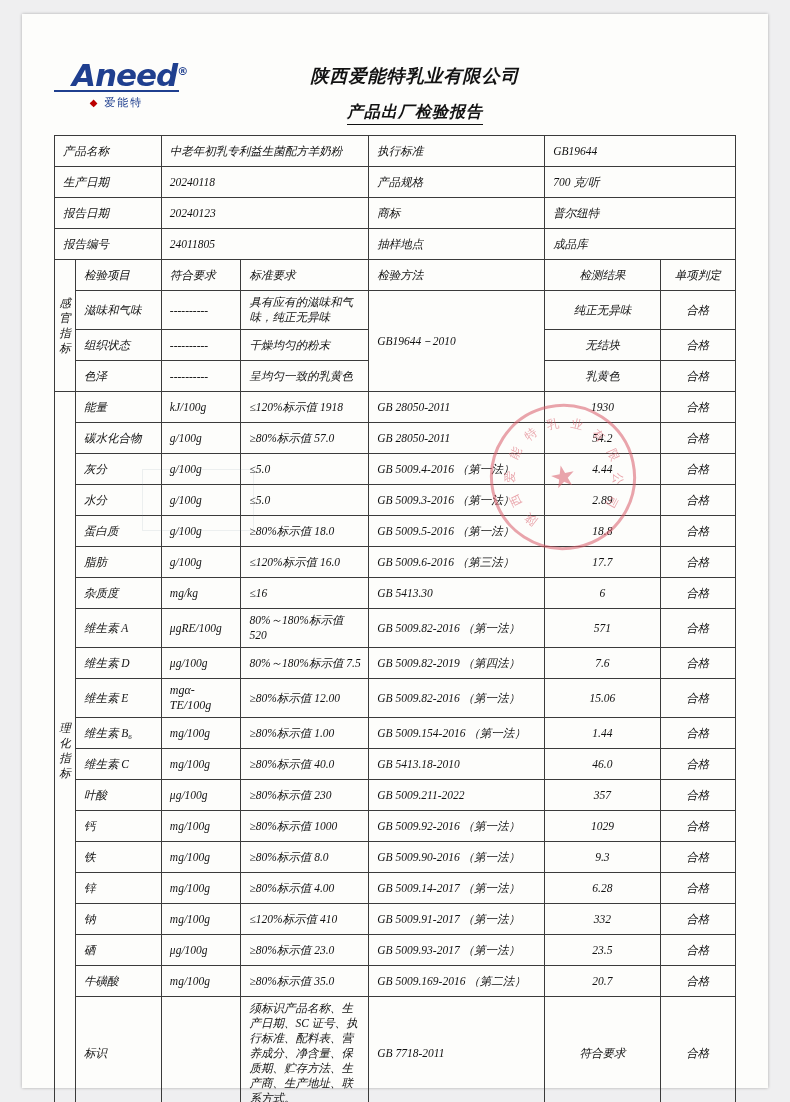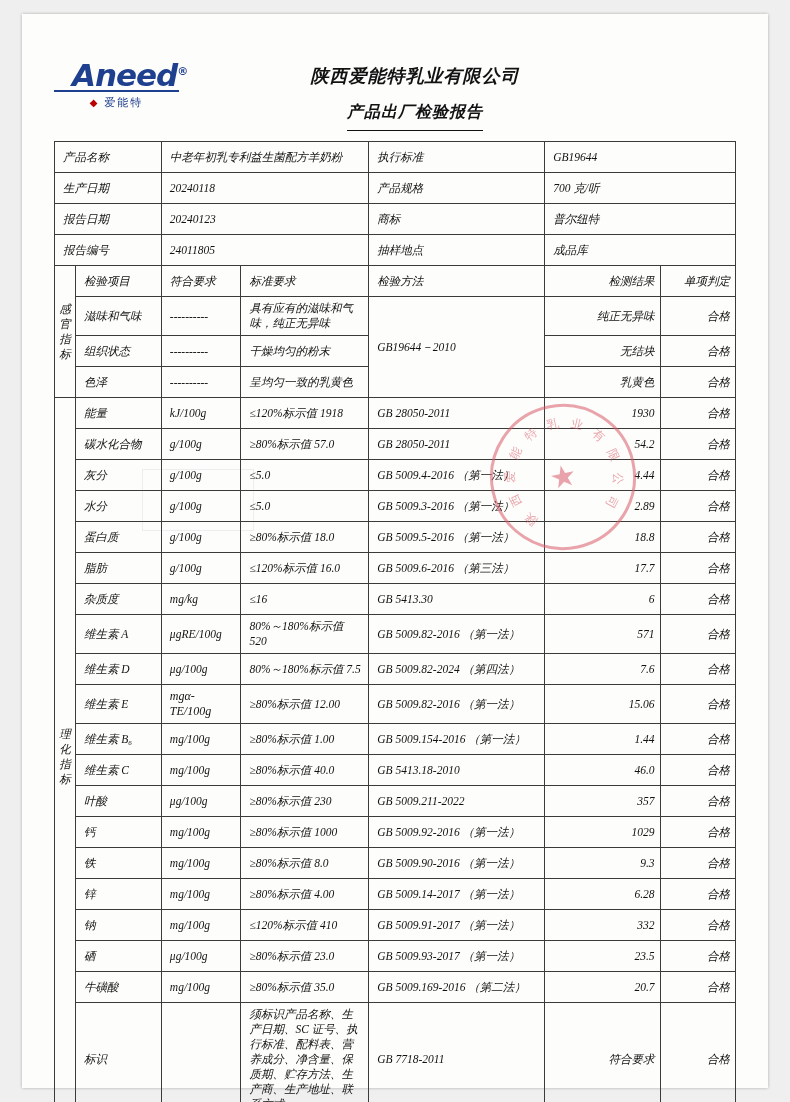--- a/index.html
+++ b/index.html
@@ -90,38 +90,38 @@
     font-weight: bold;
     letter-spacing: 1px;
     padding-left: 40px;
     margin-top: 14px;
     margin-bottom: 10px;
     position: relative;
   }
   .title2 .ul {
     display: inline-block;
     border-bottom: 1px solid #111;
-    padding-bottom: 7px;
+    padding-bottom: 1px;
   }
   
   table.main {
     border-collapse: collapse;
     width: 682px;
     table-layout: fixed;
     font-size: 11.5px;
   }
   table.main td {
     border: 1px solid #3b3b3b;
     padding: 4px 5px;
     vertical-align: middle;
     height: 22px;
     line-height: 15px;
   }
   .c-label { padding-left: 8px !important; }
-  .c-center { text-align: right; }
+  .c-center { text-align: center; }
   .vert {
     text-align: center;
     width: 20px;
     font-size: 11.5px;
     line-height: 16px;
     letter-spacing: 0;
     padding: 2px !important;
   }
   .vert span { display: block; }
   .small { font-size: 12px; }
@@ -339,21 +339,21 @@
           <td class="c-label">μgRE/100g</td>
           <td class="c-label">80%～180%标示值 520</td>
           <td class="c-label nowrap">GB 5009.82-2016 （第一法）</td>
           <td class="c-center">571</td>
           <td class="c-center">合格</td>
         </tr>
         <tr>
           <td class="c-label">维生素 D</td>
           <td class="c-label">μg/100g</td>
           <td class="c-label">80%～180%标示值 7.5</td>
-          <td class="c-label nowrap">GB 5009.82-2024 （第四法）</td>
+          <td class="c-label nowrap">GB 5009.82-2019 （第四法）</td>
           <td class="c-center">7.6</td>
           <td class="c-center">合格</td>
         </tr>
         <tr>
           <td class="c-label">维生素 E</td>
           <td class="c-label small">mgα-TE/100g</td>
           <td class="c-label">≥80%标示值 12.00</td>
           <td class="c-label nowrap">GB 5009.82-2016 （第一法）</td>
           <td class="c-center">15.06</td>
           <td class="c-center">合格</td>

